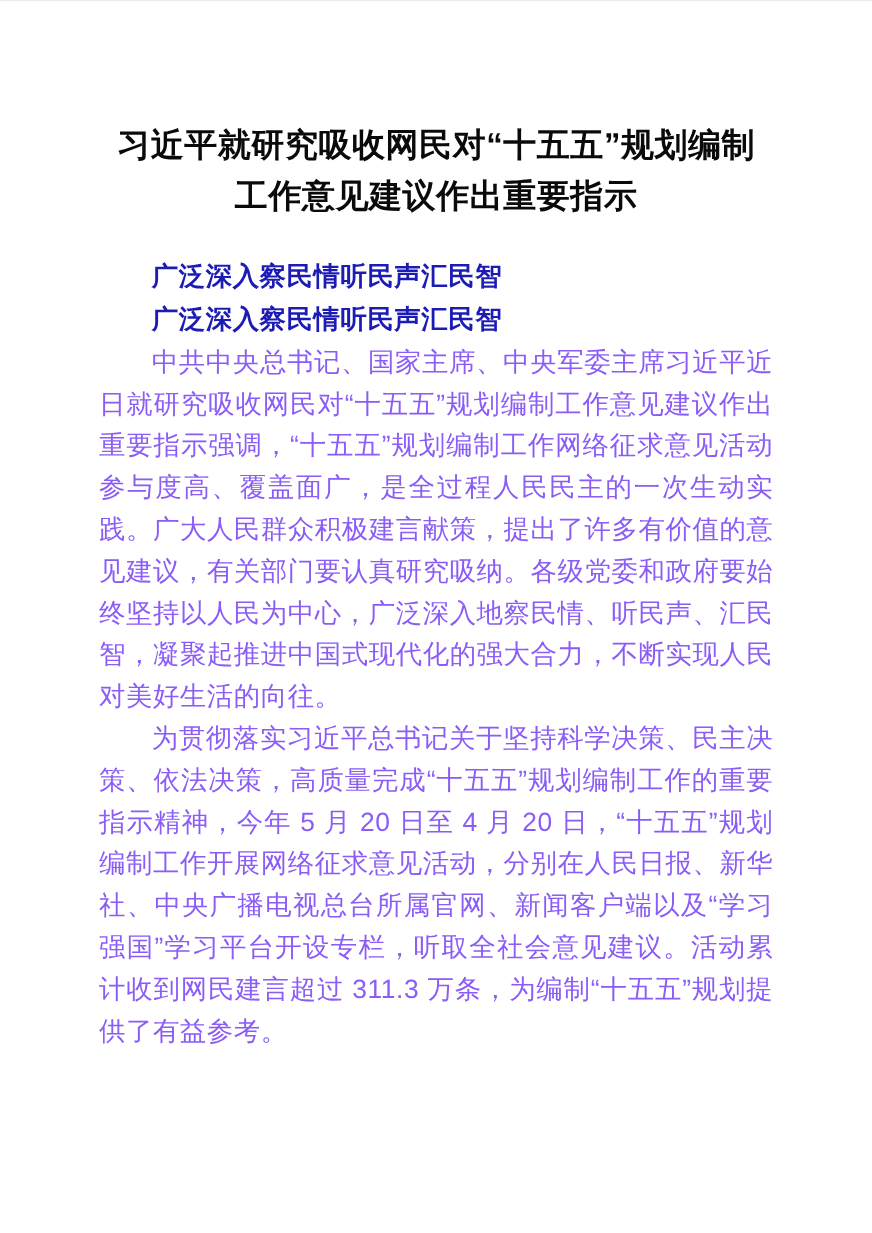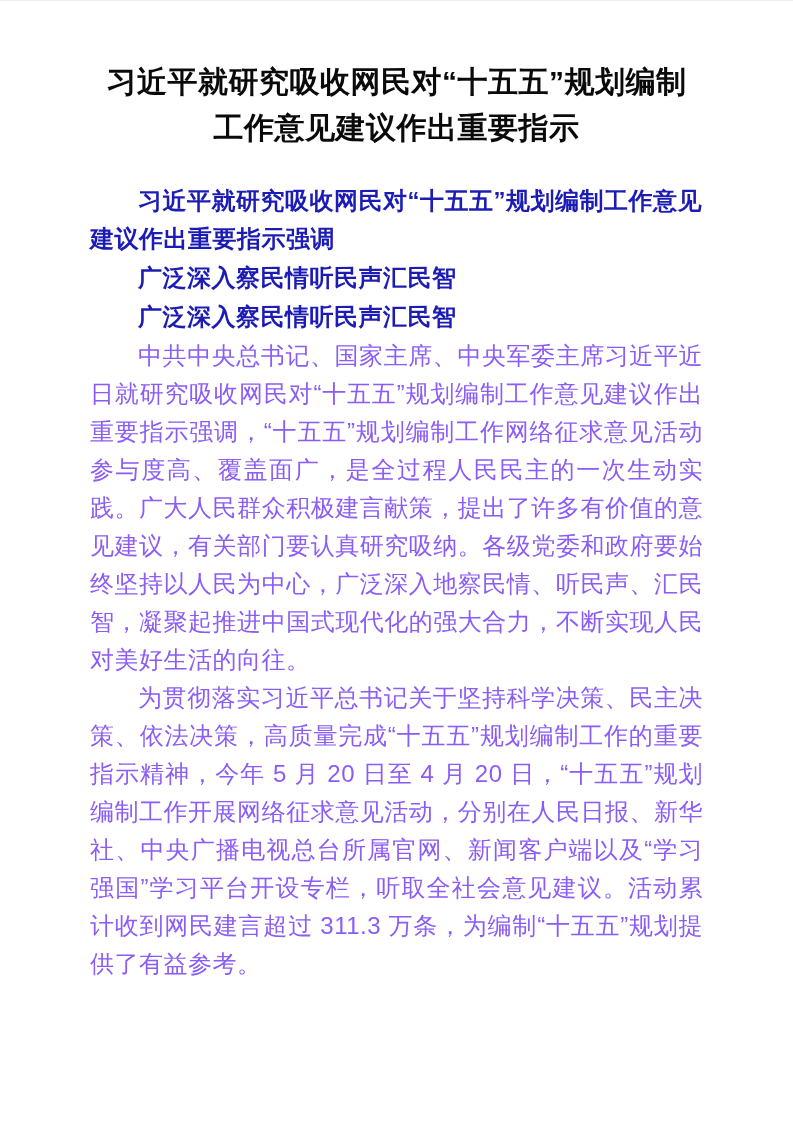--- a/index.html
+++ b/index.html
@@ -8,21 +8,21 @@
     background: #ffffff;
   }
   .page {
     position: relative;
     width: 793px;
     height: 1121px;
     margin: 0 auto;
     box-sizing: border-box;
     background: #ffffff;
     border-top: 1px solid #ececec;
-    padding: 58px 90px 0 90px;
+    padding: 109px 90px 0 90px;
     overflow: hidden;
     font-family: "Liberation Sans", "DejaVu Sans", sans-serif;
   }
   .doc-title {
     margin: 0 0 31px 0;
     padding: 0 6px;
     font-size: 30px;
     font-weight: bold;
     line-height: 46px;
     text-align: center;
@@ -50,21 +50,20 @@
   }
 </style>
 </head>
 <body>
 
 <div class="page">
 
   <h1 class="doc-title">习近平就研究吸收网民对“十五五”规划编制工作意见建议作出重要指示</h1>
 
   <div class="subtitle-block">
-    <p>习近平就研究吸收网民对“十五五”规划编制工作意见建议作出重要指示强调</p>
     <p>广泛深入察民情听民声汇民智</p>
     <p>广泛深入察民情听民声汇民智</p>
   </div>
 
   <div class="body-block">
     <p>中共中央总书记、国家主席、中央军委主席习近平近日就研究吸收网民对“十五五”规划编制工作意见建议作出重要指示强调，“十五五”规划编制工作网络征求意见活动参与度高、覆盖面广，是全过程人民民主的一次生动实践。广大人民群众积极建言献策，提出了许多有价值的意见建议，有关部门要认真研究吸纳。各级党委和政府要始终坚持以人民为中心，广泛深入地察民情、听民声、汇民智，凝聚起推进中国式现代化的强大合力，不断实现人民对美好生活的向往。</p>
     <p>为贯彻落实习近平总书记关于坚持科学决策、民主决策、依法决策，高质量完成“十五五”规划编制工作的重要指示精神，今年 5 月 20 日至 4 月 20 日，“十五五”规划编制工作开展网络征求意见活动，分别在人民日报、新华社、中央广播电视总台所属官网、新闻客户端以及“学习强国”学习平台开设专栏，听取全社会意见建议。活动累计收到网民建言超过 311.3 万条，为编制“十五五”规划提供了有益参考。</p>
   </div>
 
 </div>

